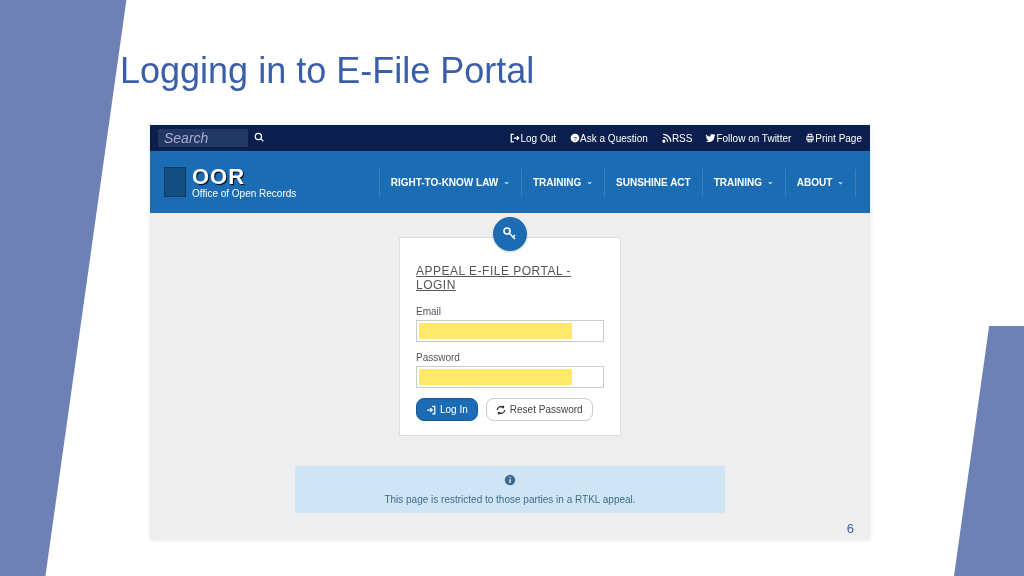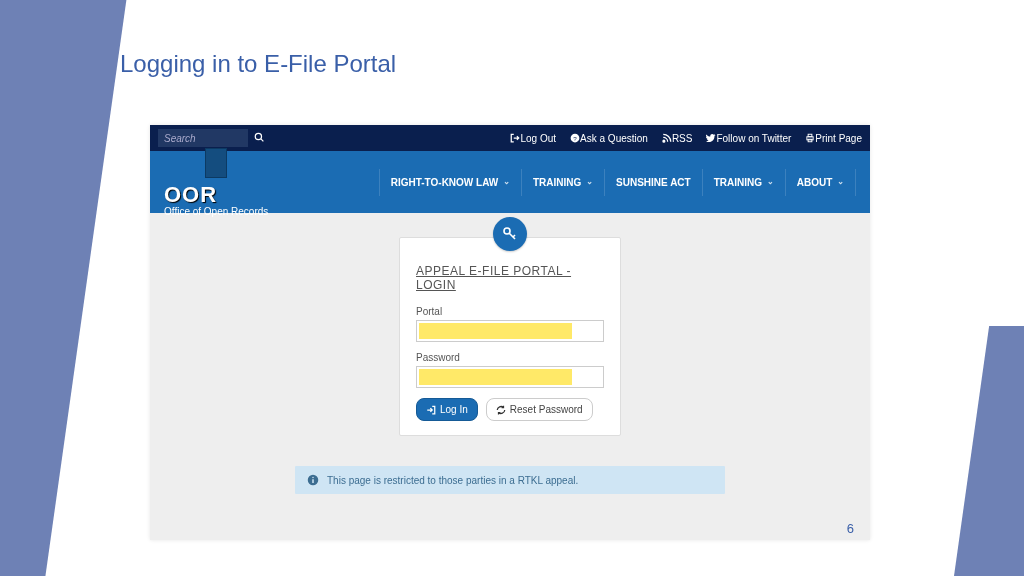--- a/index.html
+++ b/index.html
@@ -28,21 +28,21 @@
     width: 160px;
     height: 500px;
     background: #6e81b5;
     transform: skewX(-8deg);
     z-index: 0;
   }
   .slide-title {
     position: absolute;
     left: 120px;
     top: 50px;
-    font-size: 24px;
+    font-size: 36px;
     font-weight: 400;
     color: #3a5fa8;
     z-index: 2;
     font-family: "Trebuchet MS", sans-serif;
   }
   .page-num {
     position: absolute;
     right: 170px;
     bottom: 40px;
     font-size: 13px;
@@ -66,21 +66,21 @@
     display: flex;
     align-items: center;
     color: #fff;
     font-size: 10px;
     padding: 0 8px;
   }
   .search-box {
     background: #213864;
     border: none;
     color: #fff;
-    font-size: 10px;
+    font-size: 14px;
     padding: 3px 6px;
     width: 90px;
     height: 18px;
     font-style: italic;
   }
   .search-box::placeholder { color: #aac; font-style: italic; }
   .search-btn {
     color: #fff;
     margin-left: 6px;
     font-size: 10px;
@@ -93,21 +93,21 @@
   }
   .top-link { display: flex; gap: 0; align-items: center; cursor: pointer; }
   .icon-sm { width: 10px; height: 10px; display:inline-block; }
   .header-bar {
     background: #1b6cb3;
     height: 62px;
     display: flex;
     align-items: center;
     padding: 0 14px;
   }
-  .logo-block { display: flex; align-items: center; gap: 6px; flex-direction: column; }
+  .logo-block { display: flex; align-items: center; gap: 6px; }
   .logo-icon { width: 22px; height: 30px; background:#144d7f; border:1px solid #0c3a63; }
   .logo-text { color:#fff; }
   .logo-main { font-size: 22px; font-weight: 800; letter-spacing: 1px; text-shadow: 1px 1px 1px #000; line-height:1;}
   .logo-sub { font-size: 10px; font-weight: 400; }
   .main-nav {
     margin-left: auto;
     display: flex;
     gap: 0;
     color: #fff;
     font-size: 10px;
@@ -195,20 +195,21 @@
     margin-top: 30px;
     width: 430px;
     background: #cfe5f4;
     padding: 8px 12px;
     font-size: 10px;
     color: #3c6d91;
     display: flex;
     gap: 8px;
     align-items: center;
     border-radius: 1px;
+    flex-direction: column;
   }
 </style>
 </head>
 <body>
 
 <div class="slide-accent-left"></div>
 <div class="slide-accent-right"></div>
 
 <div class="slide-title">Logging in to E-File Portal</div>
 <div class="page-num">6</div>
@@ -297,21 +298,21 @@
       <div class="key-badge">
         <svg width="16" height="16" viewBox="0 0 16 16" fill="#fff">
             <circle cx="5" cy="5" r="3" fill="none" stroke="#fff" stroke-width="1.6"></circle>
             <line x1="7" y1="7" x2="13" y2="13" stroke="#fff" stroke-width="1.6"></line>
             <line x1="11" y1="11" x2="13" y2="9" stroke="#fff" stroke-width="1.6"></line>
           </svg>
       </div>
       <div class="login-card">
         <div class="card-title">APPEAL E-FILE PORTAL - LOGIN</div>
 
-        <label class="field-label">Portal</label>
+        <label class="field-label">Email</label>
         <div class="field-input">
             <div class="field-fill"></div>
           </div>
 
         <label class="field-label">Password</label>
         <div class="field-input">
             <div class="field-fill"></div>
           </div>
 
         <div class="btn-row">

